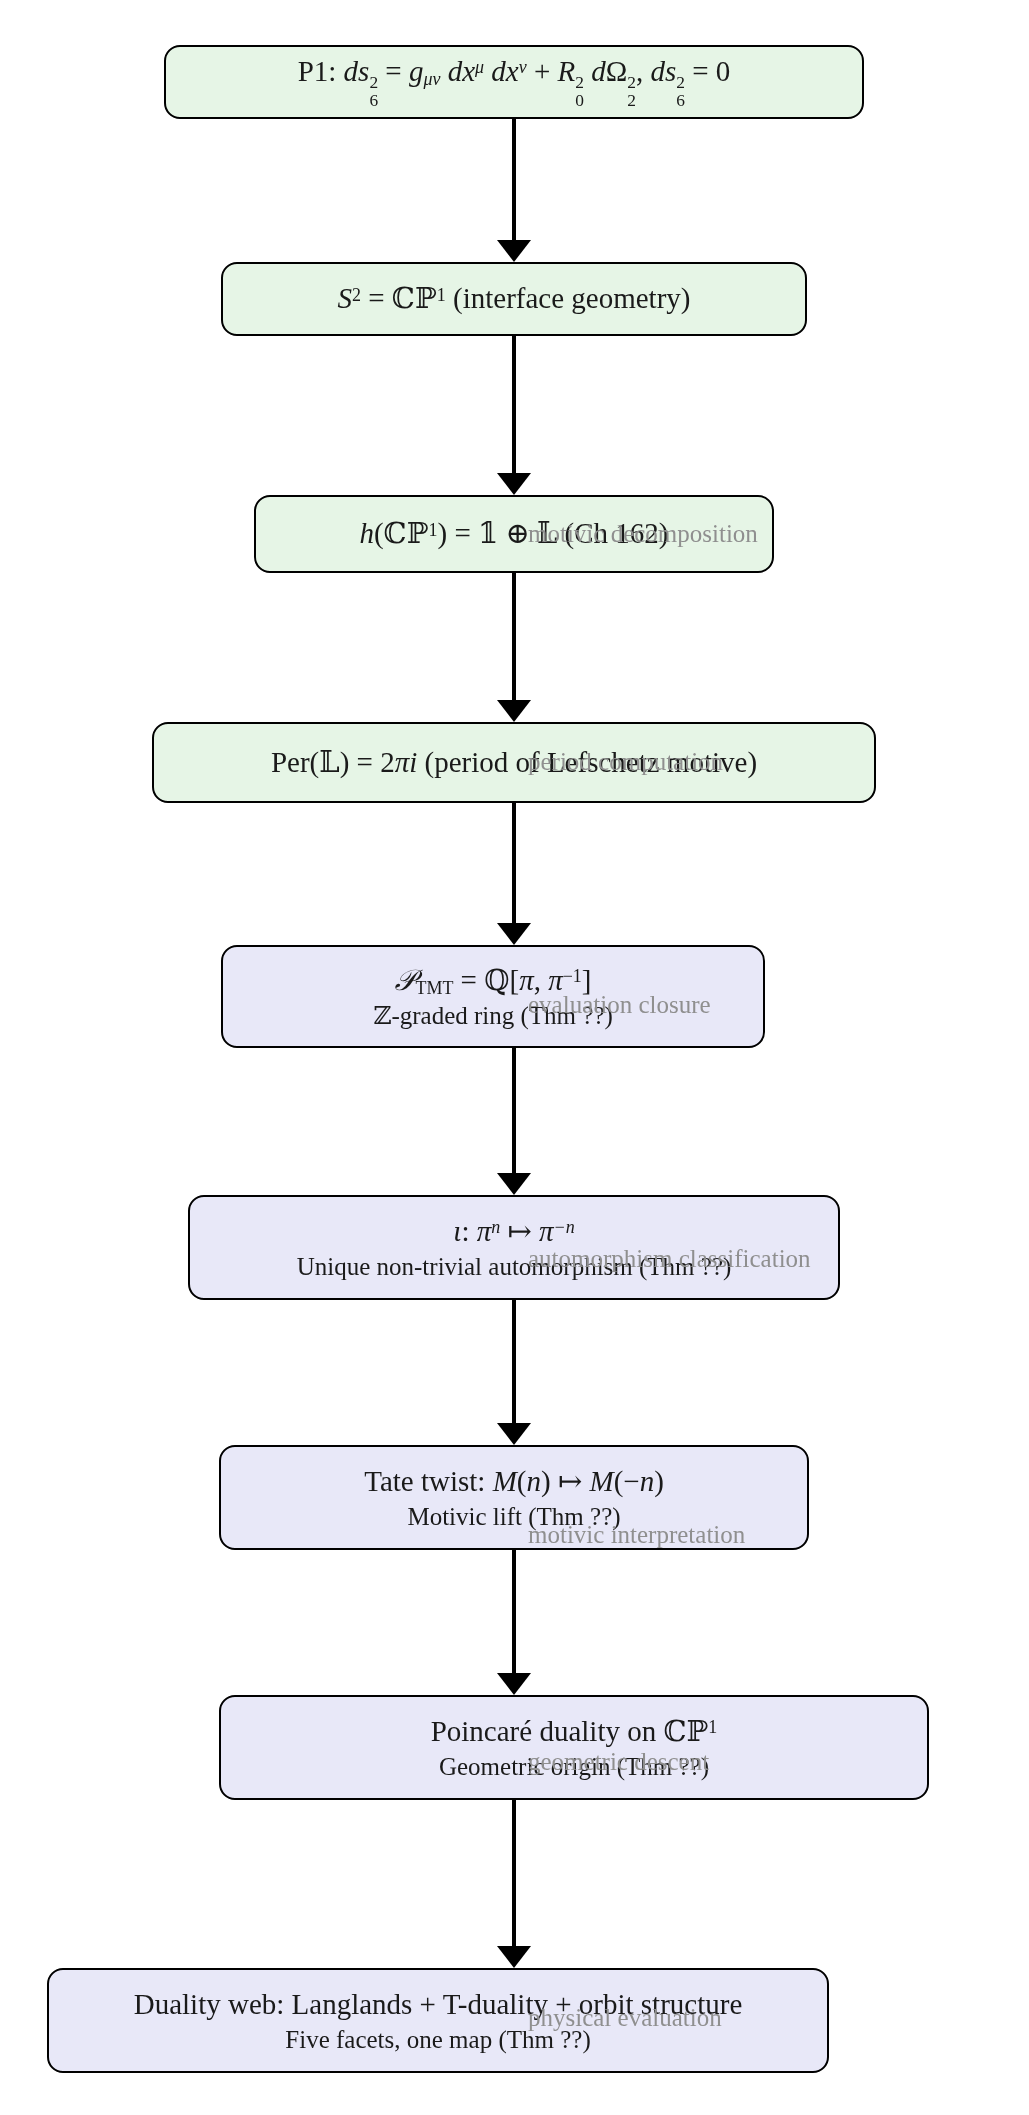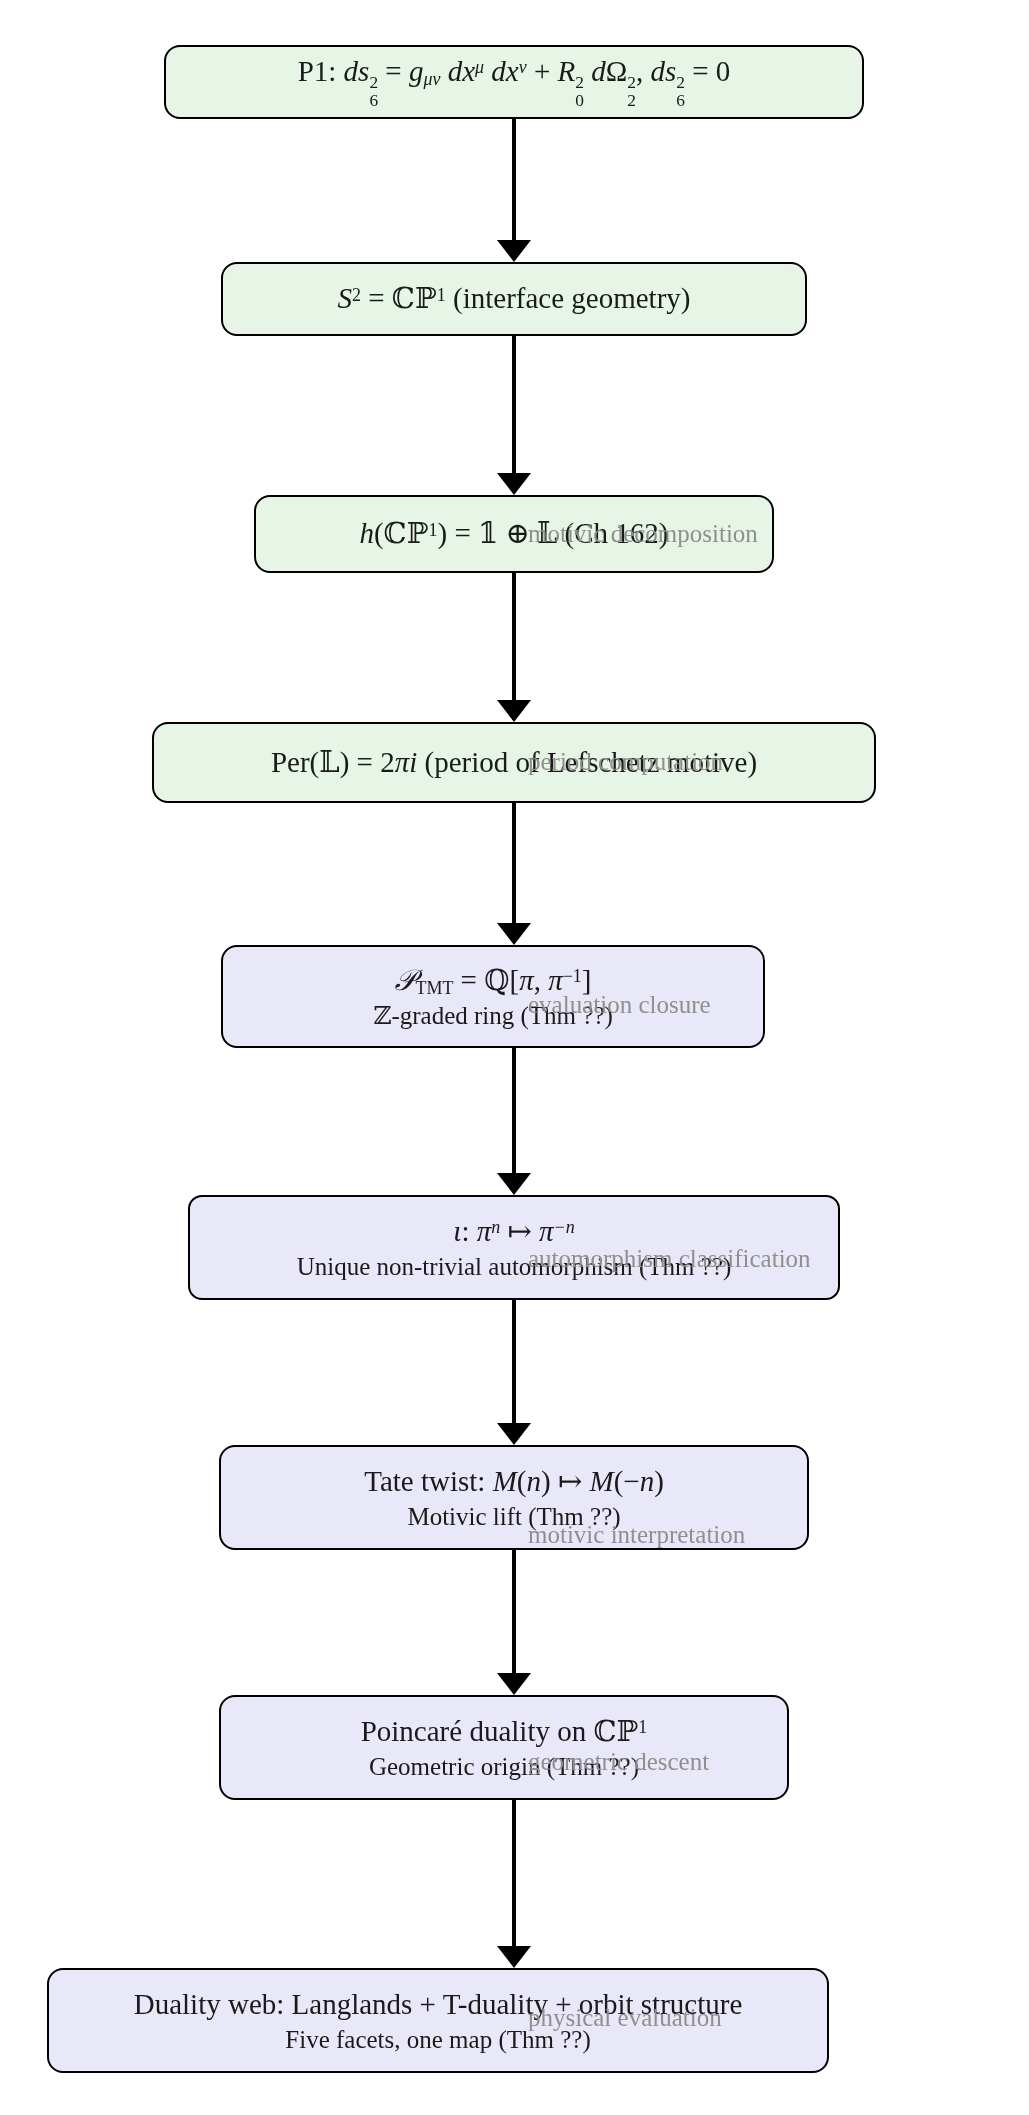--- a/index.html
+++ b/index.html
@@ -67,31 +67,31 @@
 
   <div class="node green" style="left:152px;top:722px;width:724px;height:81px;">
     <div class="title"><span class="">Per(𝕃) = 2</span><span class="it">πi</span><span class=""> (period of Lefschetz motive)</span></div>
   </div>
 
   <div class="node purple" style="left:221px;top:945px;width:544px;height:103px;">
     <div class="title"><span class="it">𝒫</span><span class="msub">TMT</span><span class=""> = ℚ[</span><span class="it">π</span><span class="">, </span><span class="it">π</span><span class="msup">−1</span><span class="">]</span></div>
     <div class="subtitle">ℤ-graded ring (Thm ??)</div>
   </div>
 
-  <div class="node purple" style="left:188px;top:1195px;width:652px;height:105px;border-radius:14px;">
+  <div class="node purple" style="left:188px;top:1195px;width:652px;height:105px;">
     <div class="title"><span class="it">ι</span><span class="">: </span><span class="it">π</span><span class="msup it">n</span><span class=""> ↦ </span><span class="it">π</span><span class="msup it">−n</span></div>
     <div class="subtitle">Unique non-trivial automorphism (Thm ??)</div>
   </div>
 
   <div class="node purple" style="left:219px;top:1445px;width:590px;height:105px;">
     <div class="title"><span class="">Tate twist: </span><span class="it">M</span><span class="">(</span><span class="it">n</span><span class="">) ↦ </span><span class="it">M</span><span class="">(−</span><span class="it">n</span><span class="">)</span></div>
     <div class="subtitle">Motivic lift (Thm ??)</div>
   </div>
 
-  <div class="node purple" style="left:219px;top:1695px;width:570px;height:105px;">
+  <div class="node purple" style="left:219px;top:1695px;width:710px;height:105px;">
     <div class="title"><span class="">Poincaré duality on ℂℙ</span><span class="msup">1</span></div>
     <div class="subtitle">Geometric origin (Thm ??)</div>
   </div>
 
   <div class="node purple" style="left:47px;top:1968px;width:782px;height:105px;">
     <div class="title"><span class="">Duality web: Langlands + T-duality + orbit structure</span></div>
     <div class="subtitle">Five facets, one map (Thm ??)</div>
   </div>
 
   <div class="arrow" style="top:119px;height:143px;">

